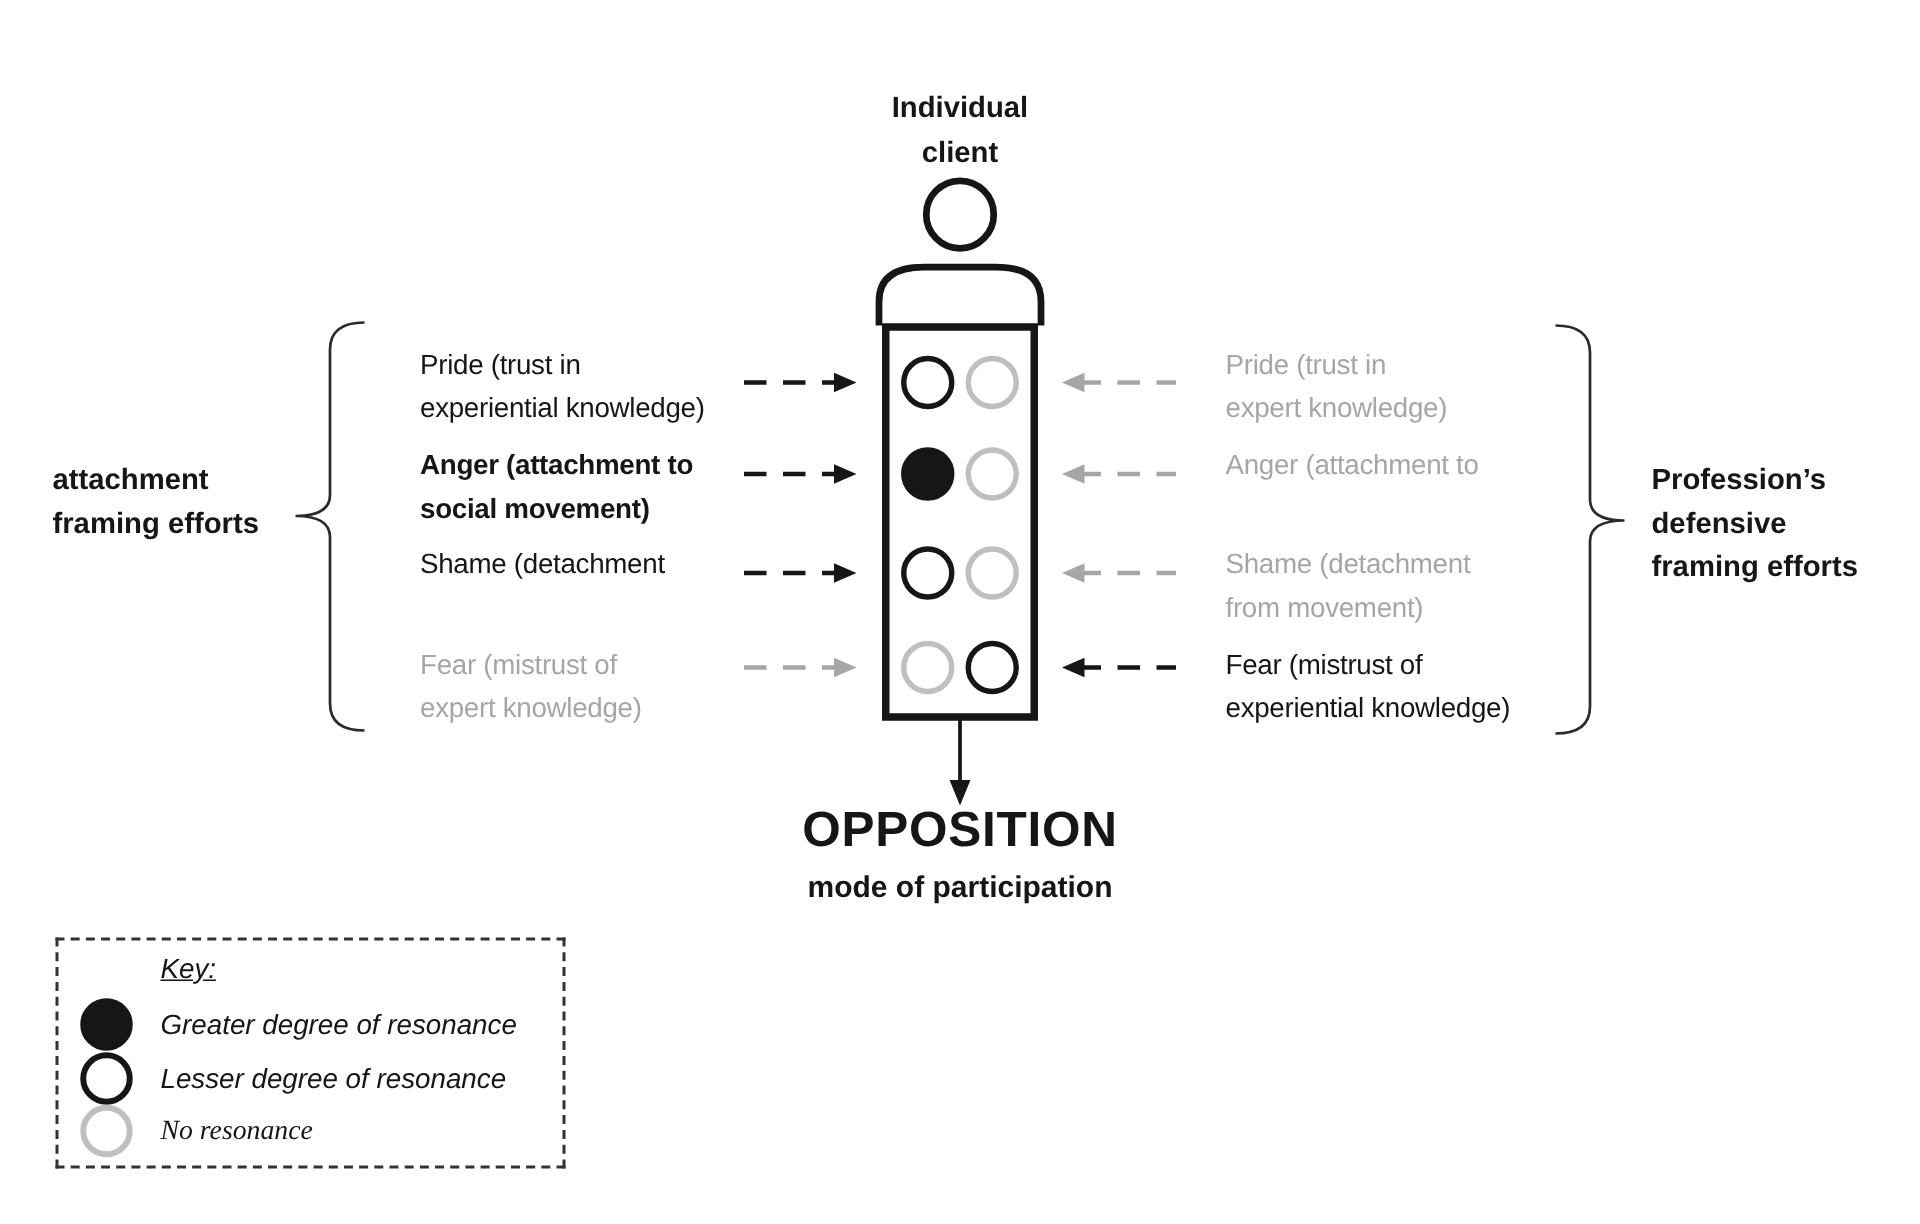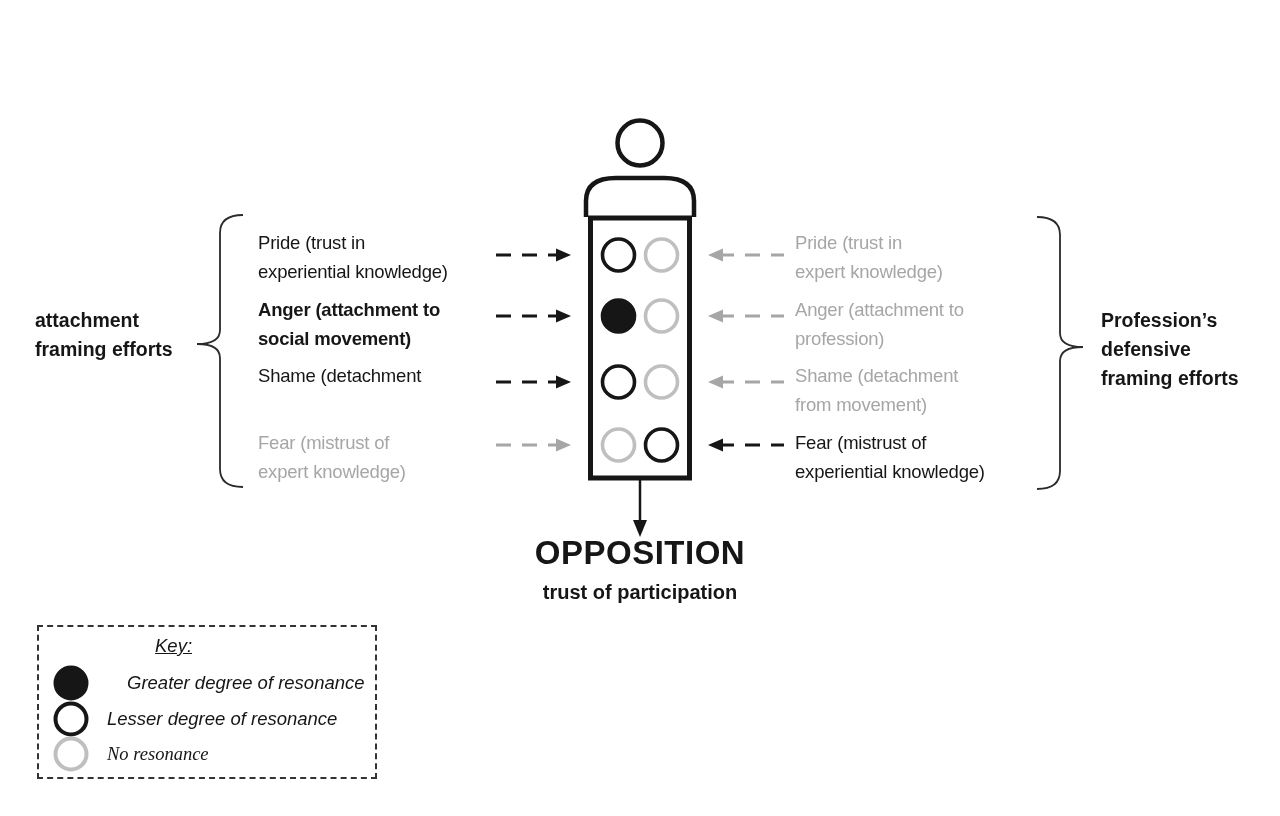--- a/index.html
+++ b/index.html
@@ -39,36 +39,36 @@
   .abs { position: absolute; }
   .client-label {
     left: 555px; top: 57px; width: 170px;
     text-align: center; font-weight: 700; font-size: 19.5px; line-height: 30px;
   }
   .side-label {
     font-weight: 700; font-size: 19.5px; line-height: 29px;
   }
   .side-label span, .client-label span, .frame span, .outcome span { display: block; }
   .frame { font-size: 18.5px; line-height: 28.5px; letter-spacing: -0.2px; }
-  .frame span { white-space: nowrap; }
+  .frame span { white-space: nowrap; margin-left: 22px; }
   .frame div.active   { color: #161616; }
   .frame div.inactive { color: #a6a6a6; }
   .frame div.bold     { font-weight: 700; }
   .outcome { left: 465px; top: 534px; width: 350px; text-align: center; }
   .outcome .main { font-weight: 700; font-size: 33px; line-height: 38px; letter-spacing: 0.5px; }
   .outcome .sub  { font-weight: 700; font-size: 20px; line-height: 26px; margin-top: 7px; }
 
   
   .key-box {
     left: 37px; top: 625px; width: 336px; height: 150px;
     border: 2px dashed #333333;
   }
   .key-title {
     left: 107px; top: 635px;
-    font-style: italic; font-size: 18.5px; text-decoration: underline; margin-left: 48px;
+    font-style: italic; font-size: 18.5px; text-decoration: underline;
   }
   .key-item { left: 107px; font-style: italic; font-size: 18.5px; line-height: 22px; white-space: nowrap; }
 </style>
 </head>
 <body>
 
 <div id="canvas">
 
   <svg id="gfx" viewBox="0 0 1280 816" xmlns="http://www.w3.org/2000/svg">
 
@@ -132,20 +132,24 @@
       <polygon points="633,520 647,520 640,537" fill="#161616"></polygon>
     </g>
 
     <g id="key-symbols">
       <circle cx="71" cy="683" r="15.5" class="greater"></circle>
       <circle cx="71" cy="719" r="15.5" class="lesser"></circle>
       <circle cx="71" cy="754" r="15.5" class="none"></circle>
     </g>
   </svg>
 
+  <div class="abs client-label">
+    <span>Individual</span>
+    <span>client</span>
+  </div>
 
   <div class="abs side-label" style="left:35px; top:306px; width:170px;">
     <span>attachment</span>
     <span>framing efforts</span>
   </div>
 
   <div class="abs side-label" style="left:1101px; top:306px; width:175px;">
     <span>Profession’s</span>
     <span>defensive</span>
     <span>framing efforts</span>
@@ -177,40 +181,39 @@
 
   <div class="abs frame" style="left:795px; top:229px;">
     <div class="inactive">
       <span>Pride (trust in</span>
       <span>expert knowledge)</span>
     </div>
   </div>
   <div class="abs frame" style="left:795px; top:296px;">
     <div class="inactive">
       <span>Anger (attachment to</span>
-      <span>profession)</span>
     </div>
   </div>
   <div class="abs frame" style="left:795px; top:362px;">
     <div class="inactive">
       <span>Shame (detachment</span>
       <span>from movement)</span>
     </div>
   </div>
   <div class="abs frame" style="left:795px; top:429px;">
     <div class="active">
       <span>Fear (mistrust of</span>
       <span>experiential knowledge)</span>
     </div>
   </div>
 
   <div class="abs outcome">
     <span class="main">OPPOSITION</span>
-    <span class="sub">trust of participation</span>
+    <span class="sub">mode of participation</span>
   </div>
 
   <div class="abs key-box"></div>
   <div class="abs key-title">Key:</div>
-  <div class="abs key-item" style="top:672px;margin-left:20px;">Greater degree of resonance</div>
+  <div class="abs key-item" style="top:672px;">Greater degree of resonance</div>
   <div class="abs key-item" style="top:708px;">Lesser degree of resonance</div>
   <div class="abs key-item" style="top:743px;font-family:Liberation Serif, serif;">No resonance</div>
 
 </div>
 
 </body></html>

